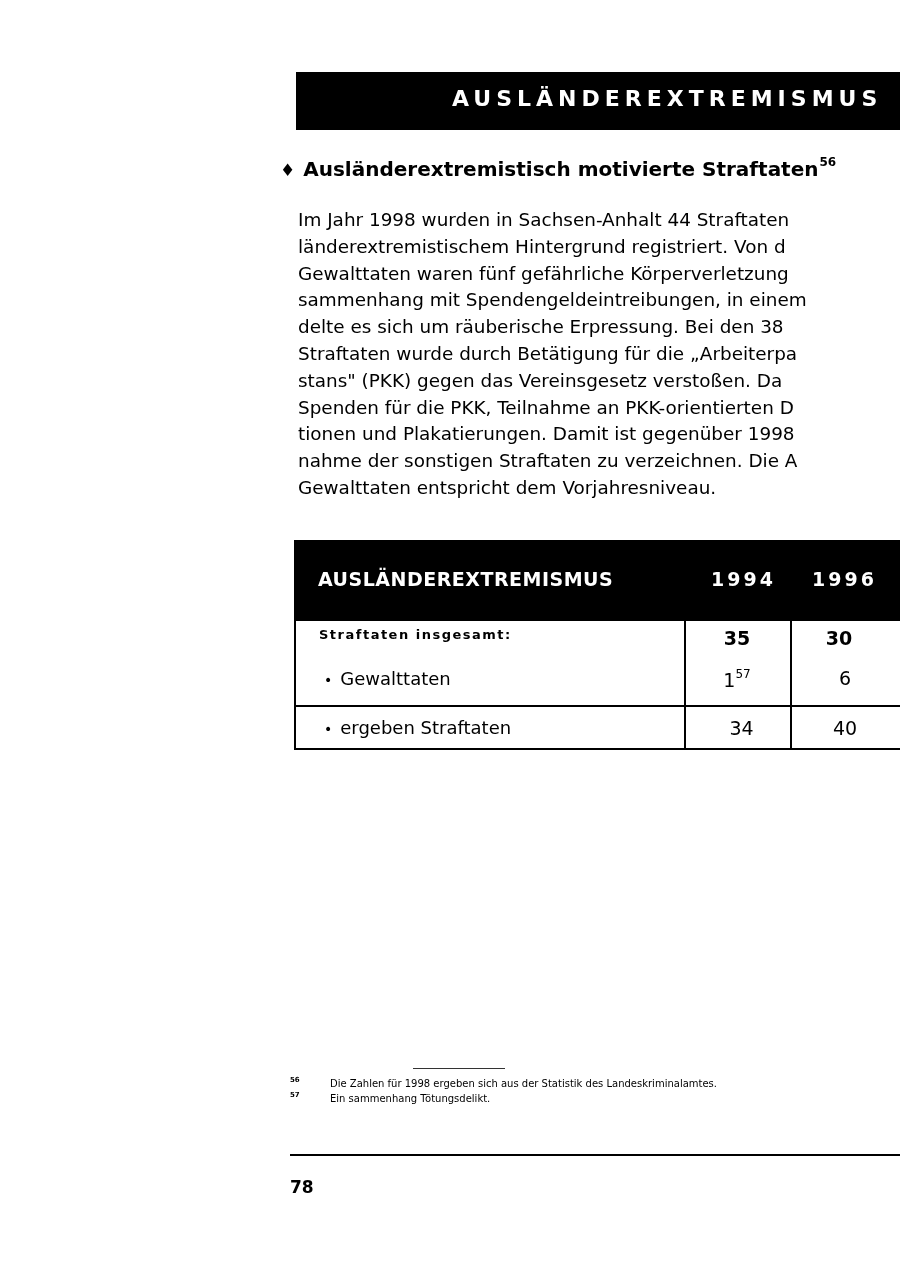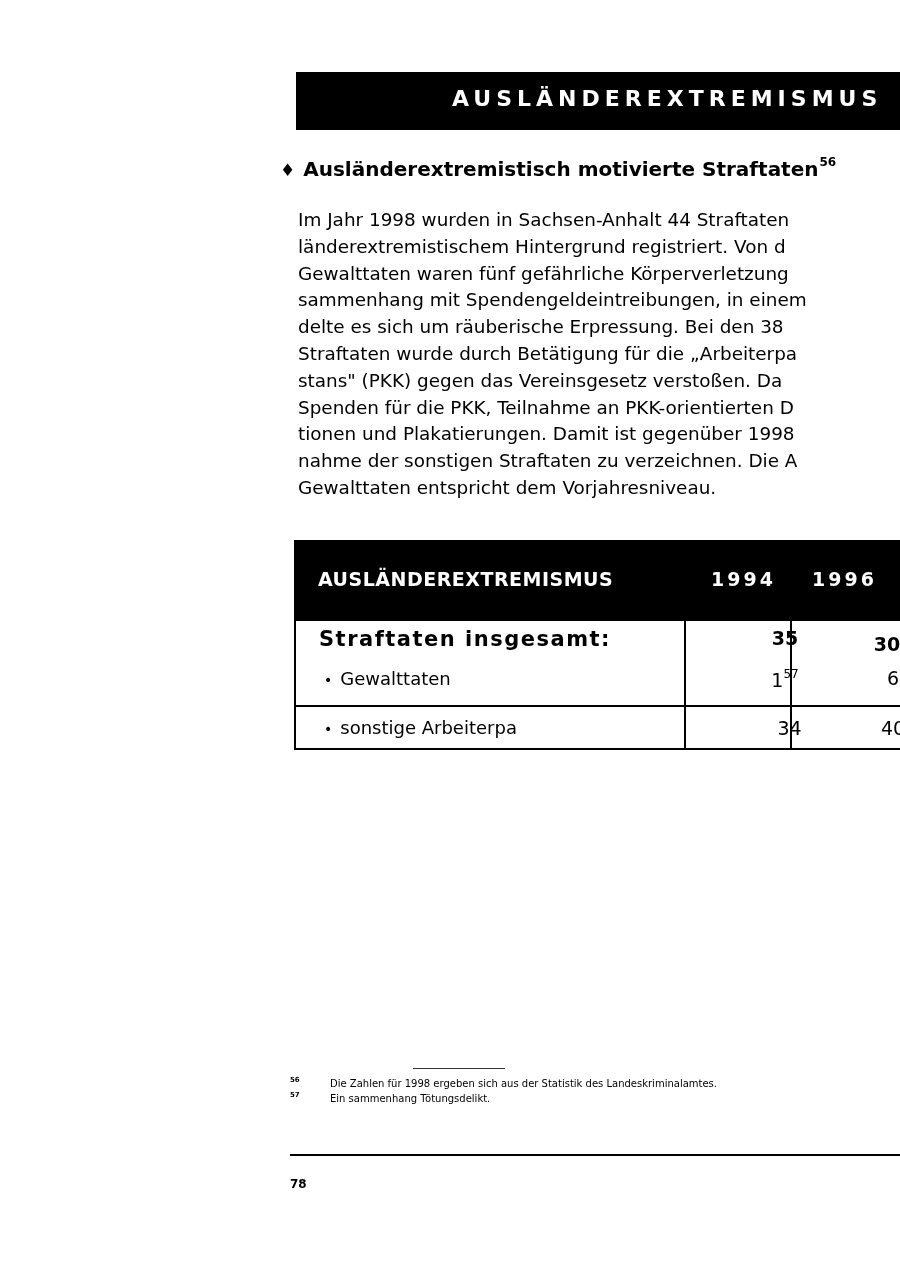--- a/index.html
+++ b/index.html
@@ -12,32 +12,32 @@
   .body-text { position: absolute; left: 298px; top: 207px; width: 700px; font-size: 18.4px; line-height: 26.8px; white-space: nowrap; }
   .body-text div { height: 26.8px; }
   .table-head { position: absolute; left: 294px; top: 540px; width: 606px; height: 81px; background: #000; }
   .th { position: absolute; top: 28px; color: #fff; font-weight: bold; font-size: 19px; white-space: nowrap; }
   .th-label { left: 24px; letter-spacing: 0.5px; }
   .th-y1 { left: 417px; letter-spacing: 3px; }
   .th-y2 { left: 518px; letter-spacing: 3px; }
   .table-body { position: absolute; left: 294px; top: 621px; width: 606px; height: 128px; }
   .cell { position: absolute; border-left: 2px solid #000; border-bottom: 2px solid #000; box-sizing: border-box; }
   .row-label { position: absolute; font-size: 18px; white-space: nowrap; }
-  .row-label.total { font-weight: bold; letter-spacing: 1.5px; font-size: 21px; }
+  .row-label.total { font-weight: bold; letter-spacing: 1.5px; font-size: 13px; }
   .row-label .dot { font-size: 14px; margin-right: 8px; }
-  .num { position: absolute; font-size: 19px; text-align: center; white-space: nowrap; margin-left: 48px; }
+  .num { position: absolute; font-size: 19px; text-align: center; white-space: nowrap; }
   .num.bold { font-weight: bold; }
   .num sup { font-size: 12px; vertical-align: 9px; }
   .footnote-rule { position: absolute; left: 413px; top: 1068px; width: 92px; height: 1px; background: #333; }
   .footnotes { position: absolute; left: 290px; top: 1076px; font-size: 10px; line-height: 15px; }
   .footnotes .fn { position: relative; height: 15px; white-space: nowrap; }
   .footnotes .fn-num { position: absolute; left: 0; top: -3px; font-size: 7px; font-weight: bold; }
   .footnotes .fn-text { position: absolute; left: 40px; }
   .page-rule { position: absolute; left: 290px; top: 1154px; width: 610px; height: 2px; background: #000; }
-  .page-number { position: absolute; left: 290px; top: 1177px; font-size: 12px; font-weight: bold; }
+  .page-number { position: absolute; left: 290px; top: 1177px; font-size: 17px; font-weight: bold; }
 </style>
 </head>
 <body>
 
 <div class="page-header">
   <span class="page-header-title">AUSLÄNDEREXTREMISMUS</span>
 </div>
 
 <div class="section-heading">
   <span class="bullet">♦</span><span>Ausländerextremistisch motivierte Straftaten</span><sup>56</sup>
@@ -68,27 +68,27 @@
   <div class="cell" style="left:0; top:0; width:390px; height:86px;"></div>
   <div class="cell" style="left:390px; top:0; width:106px; height:86px;"></div>
   <div class="cell" style="left:496px; top:0; width:110px; height:86px;"></div>
 
   <div class="cell" style="left:0; top:86px; width:390px; height:43px;"></div>
   <div class="cell" style="left:390px; top:86px; width:106px; height:43px;"></div>
   <div class="cell" style="left:496px; top:86px; width:110px; height:43px;"></div>
 
   <span class="row-label total" style="left:25px; top:6px;">Straftaten insgesamt:</span>
   <span class="num bold" style="left:390px; width:106px; top:6px;">35</span>
-  <span class="num bold" style="left:496px; width:98px; top:12px;">30</span>
+  <span class="num bold" style="left:496px; width:98px; top:6px;">30</span>
 
   <span class="row-label" style="left:30px; top:47px;text-align:right;"><span class="dot">•</span><span>Gewalttaten</span></span>
   <span class="num" style="left:390px; width:106px; top:46px;text-align:center;"><span>1</span><sup>57</sup></span>
   <span class="num" style="left:496px; width:110px; top:46px;">6</span>
 
-  <span class="row-label" style="left:30px; top:96px;"><span class="dot">•</span><span>sonstige Arbeiterpa</span></span>
+  <span class="row-label" style="left:30px; top:96px;"><span class="dot">•</span><span>ergeben Straftaten</span></span>
   <span class="num" style="left:390px; width:115px; top:96px;">34</span>
   <span class="num" style="left:496px; width:110px; top:96px;">40</span>
 </div>
 
 <div class="footnote-rule"></div>
 <div class="footnotes">
   <div class="fn">
     <span class="fn-num">56</span>
     <span class="fn-text">Die Zahlen für 1998 ergeben sich aus der Statistik des Landeskriminalamtes.</span>
   </div>

